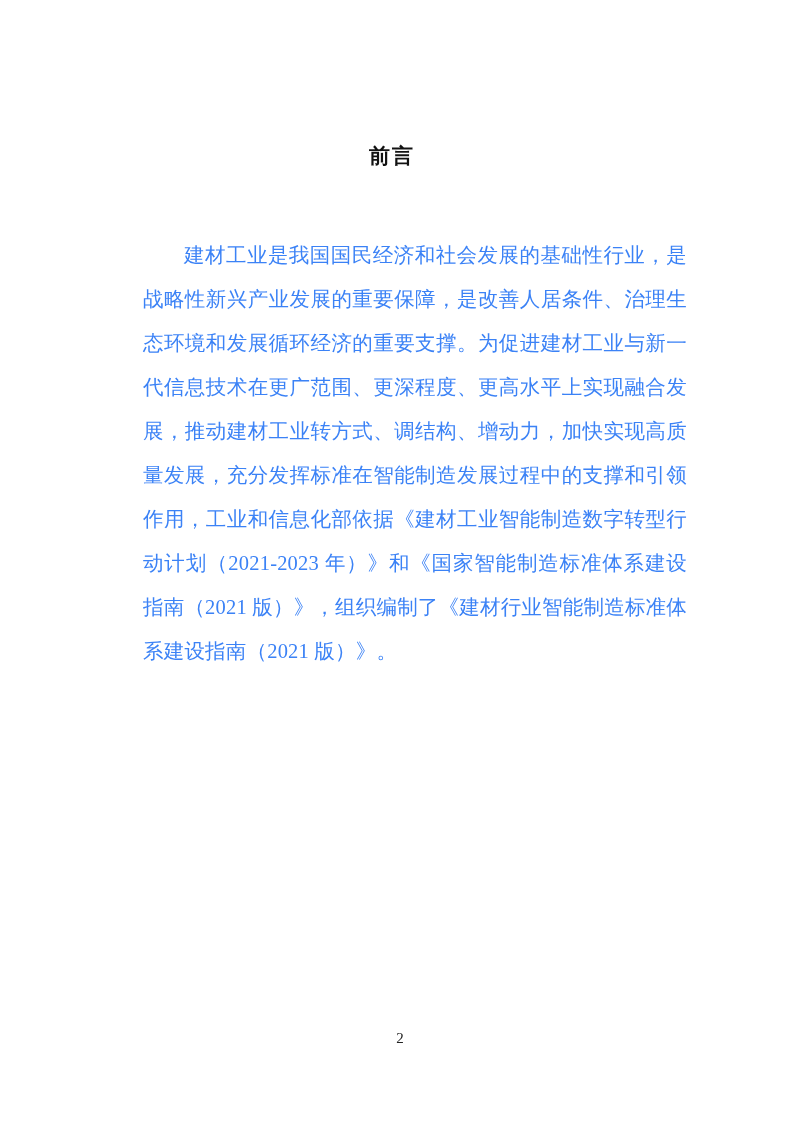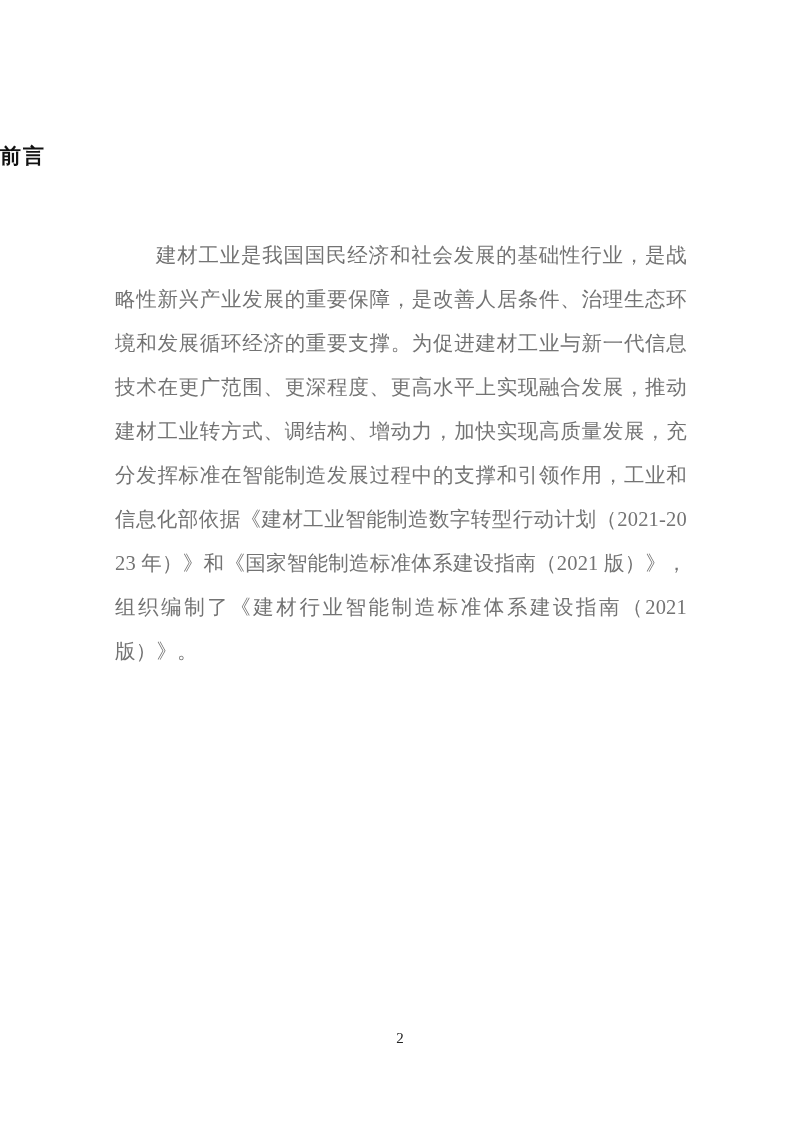--- a/index.html
+++ b/index.html
@@ -15,41 +15,42 @@
     margin: 0 auto;
     overflow: hidden;
     font-family: "Liberation Serif", "DejaVu Serif", serif;
     color: #1a1a1a;
   }
   .doc-title {
     position: absolute;
     top: 142px;
     left: 0;
     width: 784px;
-    text-align: left;
+    text-align: center;
     font-size: 21px;
     font-weight: bold;
     letter-spacing: 2px;
     color: #111111;
   }
   .body-block {
     position: absolute;
     top: 212px;
     left: 115px;
     width: 572px;
   }
   .body-text {
     font-size: 20.5px;
     line-height: 44px;
     text-align: justify;
     text-justify: inter-ideograph;
     text-indent: 41px;
-    color: #737373;
+    color: #3b82f6;
     letter-spacing: 0.2px;
     word-break: break-all;
+    margin-left: 28px;
   }
   .page-number {
     position: absolute;
     top: 1030px;
     left: 0;
     width: 800px;
     text-align: center;
     font-size: 15px;
     color: #222222;
   }

